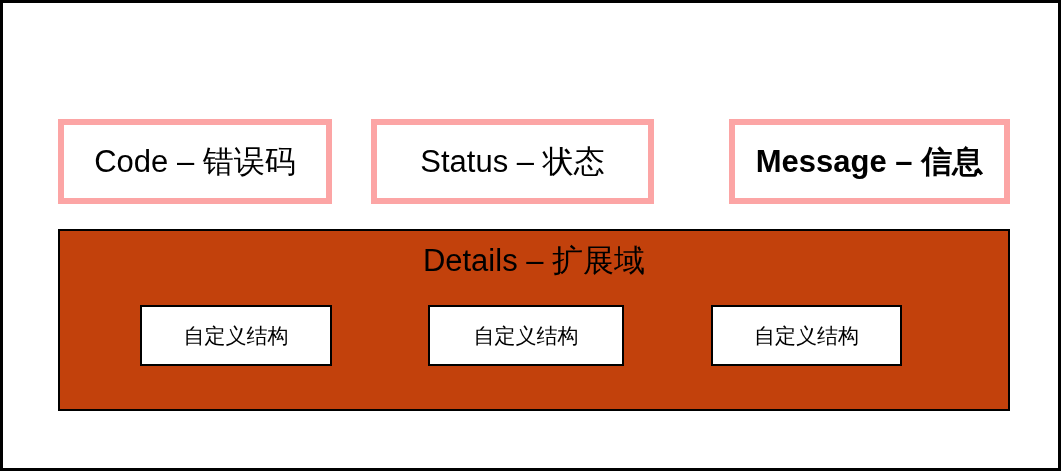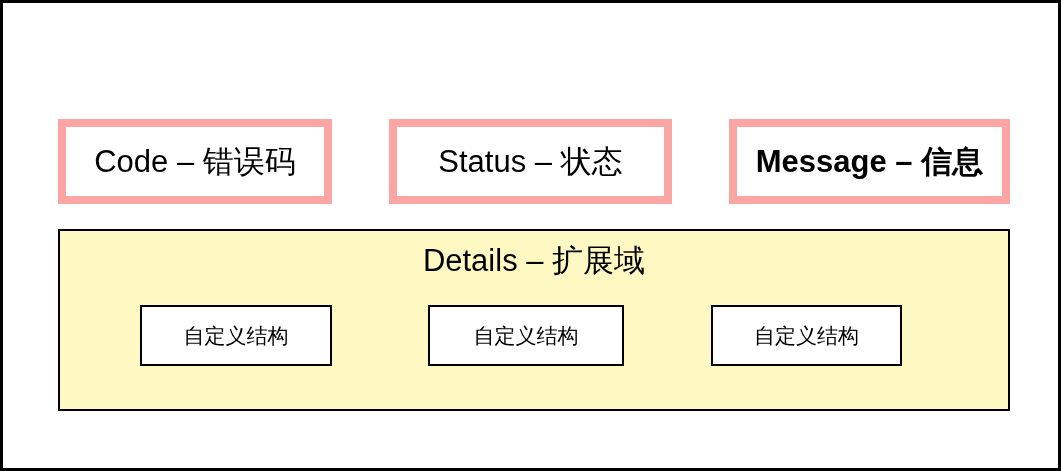--- a/index.html
+++ b/index.html
@@ -26,42 +26,42 @@
     font-size: 38px;
     font-weight: 500;
     color: #000000;
     letter-spacing: 0.5px;
   }
   .field-box {
     position: absolute;
     top: 116px;
     height: 85px;
     box-sizing: border-box;
-    border: 8px solid #fca5a5;
+    border: 6px solid #fca5a5;
     background: #ffffff;
     display: flex;
     align-items: center;
     justify-content: center;
     font-size: 31px;
     color: #000000;
     white-space: nowrap;
   }
   .field-box.code    { left: 55px;  width: 274px; }
-  .field-box.status  { left: 386px; width: 283px; }
+  .field-box.status  { left: 368px; width: 283px; }
   .field-box.message { left: 726px; width: 281px; font-weight: bold; }
 
   .details-box {
     position: absolute;
     left: 55px;
     top: 226px;
     width: 952px;
     height: 182px;
     box-sizing: border-box;
     border: 2px solid #000000;
-    background: #fef9c3;
+    background: #c2410c;
   }
   .details-title {
     margin-top: 9px;
     width: 100%;
     text-align: center;
     font-size: 31px;
     color: #000000;
     white-space: nowrap;
   }
   .struct-box {

